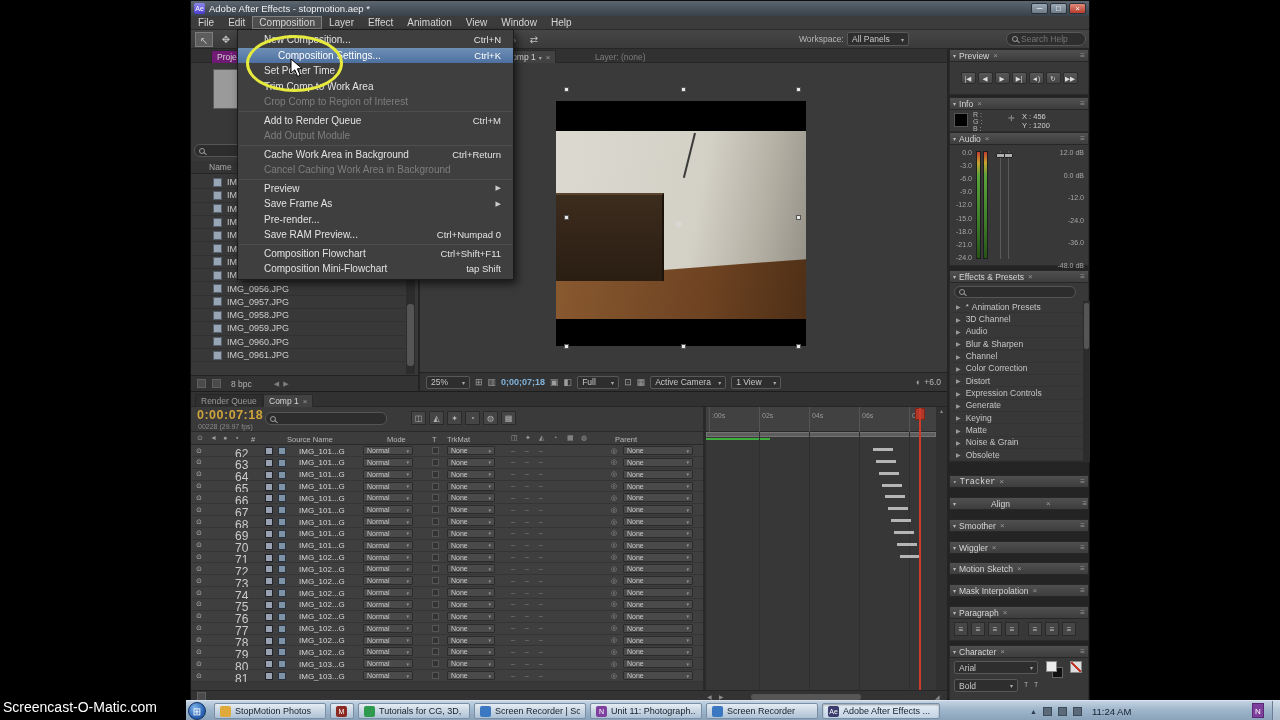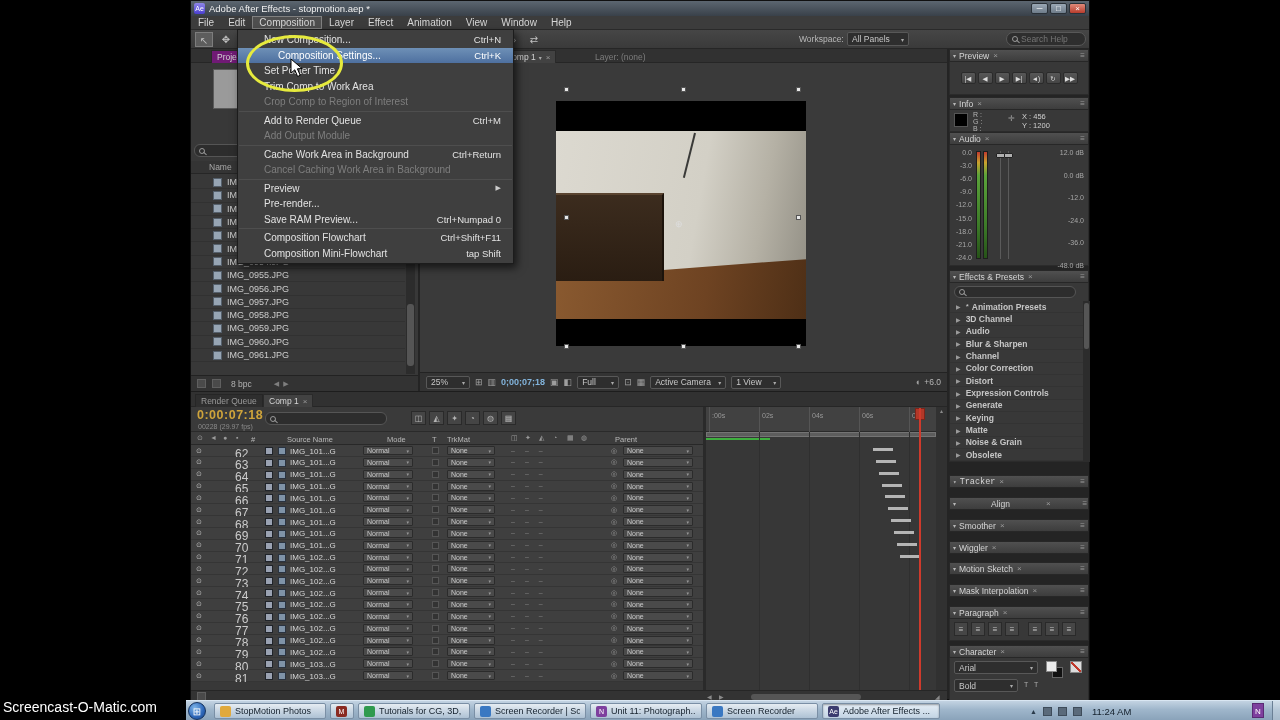--- a/index.html
+++ b/index.html
@@ -117,21 +117,21 @@
 .meterbar{position:absolute;top:6px;width:5px;height:108px;border:1px solid #1e1e1e;
   background:linear-gradient(#c23a2e 0%,#c9a32e 10%,#5ba33a 22%,#3c7a28 70%,#265218 100%);}
 .ftrack{position:absolute;top:6px;width:1px;height:108px;background:#5a5a5a;}
 .fknob{position:absolute;width:9px;height:5px;background:#b0b0b0;border:1px solid #222;border-radius:1px;}
 #effects-body{top:234px;height:179px;}
 #effects-search{left:4px;top:3px;width:122px;height:12px;}
 #effects-list{position:absolute;left:0;top:18px;width:133px;height:161px;overflow:hidden;}
 .erow{display:flex;align-items:center;height:12.35px;padding-left:6px;border-bottom:1px solid rgba(0,0,0,.08);}
 .etri{font-size:6px;color:#9a9a9a;margin-right:5px;}
 .estar{font-size:8px;color:#cfcfcf;margin-right:3px;}
-.elab{font-size:8.5px;color:#c6c6c6;white-space:nowrap;font-weight:bold;}
+.elab{font-size:8.5px;color:#c6c6c6;white-space:nowrap;}
 #effects-scroll{position:absolute;left:133px;top:18px;width:7px;height:161px;background:#2c2c2c;}
 #effects-scroll .thumb{position:absolute;left:1px;top:2px;width:5px;height:46px;background:#555;border-radius:2px;}
 #paragraph-body{top:570px;height:22px;}
 .parbtn{position:absolute;top:3px;width:14px;height:14px;background:#464646;border:1px solid #2a2a2a;
   font-size:8px;line-height:13px;text-align:center;color:#c8c8c8;}
 #character-body{top:609px;height:43px;}
 #char-font{left:4px;top:3px;width:84px;height:13px;position:absolute;}
 #char-style{left:4px;top:21px;width:64px;height:13px;position:absolute;}
 .sw-b{position:absolute;left:102px;top:9px;width:11px;height:11px;background:#111;border:1px solid #666;}
 .sw-w{position:absolute;left:96px;top:3px;width:11px;height:11px;background:#ececec;border:1px solid #888;}
@@ -166,21 +166,21 @@
 #tl-colhdr{position:absolute;left:0;top:40px;width:512px;height:13px;background:#3c3c3c;border-bottom:1px solid #282828;}
 .hico{position:absolute;top:2px;font-size:7px;color:#9a9a9a;}
 .hlab{position:absolute;top:2.5px;font-size:7.5px;color:#b8b8b8;}
 #tl-rows{position:absolute;left:0;top:53px;width:512px;height:237px;overflow:hidden;}
 .trow{position:relative;height:11.85px;background:#3f3f3f;border-bottom:1px solid #353535;}
 .trow>*{position:absolute;}
 .r-eye{left:5px;top:1.5px;font-size:7px;color:#b8b8b8;}
 .r-num{left:44px;top:1.5px;width:24px;text-align:left;font-size:12px;color:#ccc;}
 .r-chip{left:74px;top:2px;width:8px;height:8px;background:#9aa2b2;border:1px solid #20242a;}
 .r-ico{left:87px;top:2px;width:8px;height:8px;background:#7f93a8;border:1px solid #2a3340;}
-.r-name{left:99px;top:1.5px;font-size:8px;color:#d8d8d8;white-space:nowrap;}
+.r-name{left:108px;top:1.5px;font-size:8px;color:#d8d8d8;white-space:nowrap;}
 .r-dd{top:1px;height:9px;display:flex;align-items:center;justify-content:space-between;padding:0 3px;
   background:#4a4a4a;border:1px solid #2b2b2b;border-radius:1px;color:#c9c9c9;font-size:7px;}
 .r-dd .ddlab{font-size:7px;}
 .r-dd .dda{font-size:5px;color:#9a9a9a;margin-left:2px;}
 .r-mode{left:172px;width:50px;}
 .r-t{left:241px;top:2px;width:7px;height:7px;background:#333;border:1px solid #555;}
 .r-trk{left:256px;width:48px;}
 .r-sw{left:320px;top:1.5px;font-size:7px;color:#808080;letter-spacing:10px;}
 .r-parico{left:420px;top:1.5px;font-size:7px;color:#999;}
 .r-par{left:432px;width:70px;}
@@ -1202,20 +1202,24 @@
       </div>
       <div class="mrow dis">
         <div class="mlab">Cancel Caching Work Area in Background</div>
       </div>
       <div class="msep"></div>
       <div class="mrow">
         <div class="mlab">Preview</div>
         <div class="msub">▶</div>
       </div>
       <div class="mrow">
+        <div class="mlab">Save Frame As</div>
+        <div class="msub">▶</div>
+      </div>
+      <div class="mrow">
         <div class="mlab">Pre-render...</div>
       </div>
       <div class="mrow">
         <div class="mlab">Save RAM Preview...</div>
         <div class="mshort">Ctrl+Numpad 0</div>
       </div>
       <div class="msep"></div>
       <div class="mrow">
         <div class="mlab">Composition Flowchart</div>
         <div class="mshort">Ctrl+Shift+F11</div>

